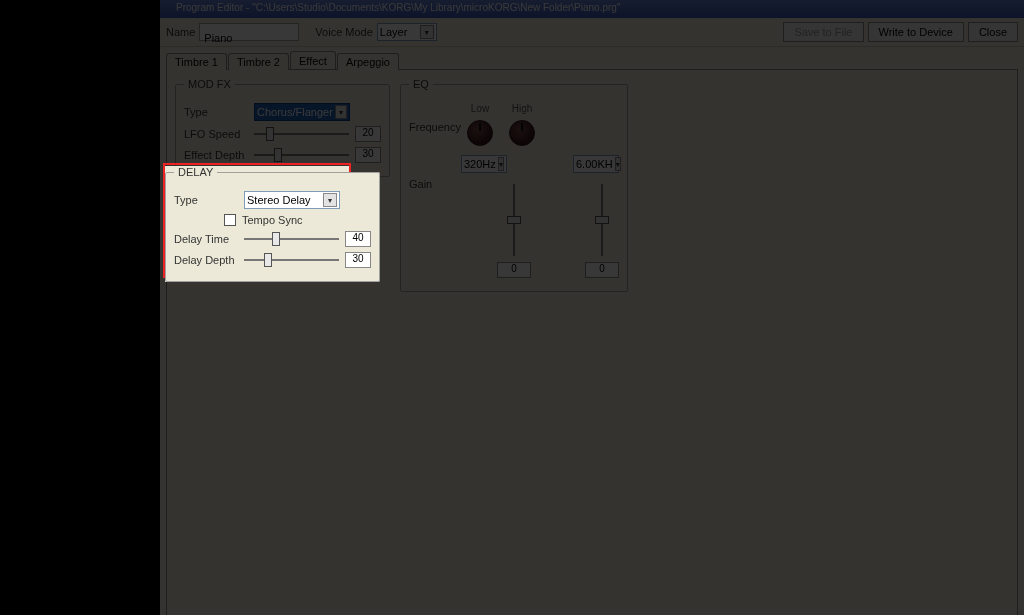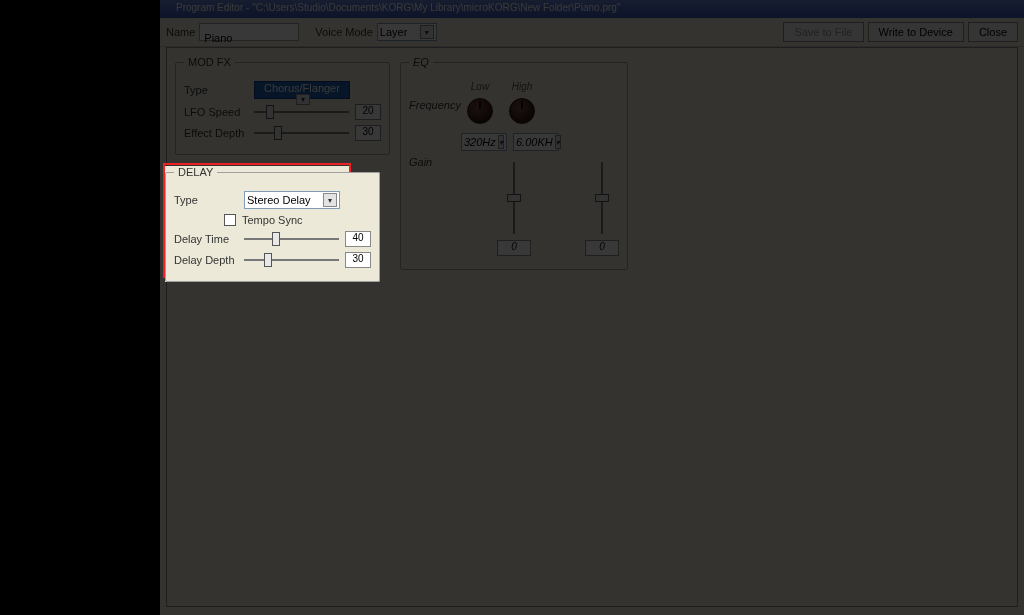--- a/index.html
+++ b/index.html
@@ -20,37 +20,37 @@
   .tab-panel { border: 1px solid #888; margin: 0 6px 6px 6px; padding: 8px; background: #ece9d8; min-height: 560px; display: flex; align-items: flex-start; gap: 10px; }
   fieldset { border: 1px solid #a0a0a0; border-radius: 2px; padding: 8px; background: #ece9d8; }
   legend { font-size: 11px; color: #333; padding: 0 4px; }
   .row { display: flex; align-items: center; gap: 6px; margin: 5px 0; }
   .param-label { width: 64px; font-size: 11px; color: #333; }
   .slider-h { position: relative; width: 95px; height: 16px; }
   .slider-h .track { position: absolute; left: 0; right: 0; top: 7px; height: 2px; background: #777; }
   .slider-h .thumb { position: absolute; top: 1px; width: 8px; height: 14px; background: #e8e8e8; border: 1px solid #555; }
   .value-box { width: 26px; height: 16px; border: 1px solid #888; background: #fff; font-size: 10px; text-align: center; padding: 0 2px; }
   .highlight-box { position: absolute; border: 2px solid #e22; z-index: 100; pointer-events: none; }
-  .select.blue { background: #1d5fb3; color: #fff; border: 1px solid #0a3d85; flex-direction: column; }
+  .select.blue { background: #1d5fb3; color: #fff; border: 1px solid #0a3d85; }
   .select.blue .arrow { background: #e3e3e3; color: #333; }
   .checkbox { width: 12px; height: 12px; border: 1px solid #555; background: #fff; display: inline-block; }
   .eq-col { display: flex; flex-direction: column; align-items: center; }
   .knob { width: 26px; height: 26px; border-radius: 50%; background: radial-gradient(circle at 40% 35%, #7a4a4a, #3a1818 70%); border: 1px solid #2a1010; position: relative; margin: 4px 0; }
   .knob::after { content: ""; position: absolute; left: 50%; top: 2px; width: 2px; height: 8px; background: #111; transform: translateX(-50%); }
   .vslider { position: relative; width: 16px; height: 72px; margin: 6px 0; }
   .vslider .track { position: absolute; left: 7px; top: 0; bottom: 0; width: 2px; background: #777; }
   .vslider .thumb { position: absolute; left: 1px; width: 14px; height: 8px; background: #e8e8e8; border: 1px solid #555; }
   .eq-val { width: 34px; height: 16px; border: 1px solid #888; background: #fff; text-align: center; font-size: 10px; }
   .eq-label { font-size: 10px; color: #555; margin-bottom: 2px; }
   .spacer { flex: 1; }
   .right-btns { display: flex; gap: 4px; justify-content: flex-end; }
   .delay-section { position: absolute; left: 165px; top: 166px; width: 184px; z-index: 120; background: #ece9d8; }
   .delay-section fieldset { border: 1px solid #a0a0a0; }
   .delay-section .param-label { width: 64px; }
-  .freq-selects { display: flex; margin-top: 4px; }
+  .freq-selects { display: flex; margin-top: 4px; justify-content: space-between; }
 </style>
 </head>
 <body>
 
 <div class="window">
   <div class="titlebar">Program Editor - "C:\Users\Studio\Documents\KORG\My Library\microKORG\New Folder\Piano.prg"</div>
 
   <div class="header-row">
     <span class="label">Name</span>
     <div class="text-input" style="width:100px;">Piano</div>
@@ -60,20 +60,26 @@
       <span class="arrow">▾</span>
     </div>
     <div class="spacer"></div>
     <div class="right-btns">
       <button class="btn disabled">Save to File</button>
       <button class="btn">Write to Device</button>
       <button class="btn">Close</button>
     </div>
   </div>
 
+  <div class="tabs">
+    <div class="tab">Timbre 1</div>
+    <div class="tab">Timbre 2</div>
+    <div class="tab active">Effect</div>
+    <div class="tab">Arpeggio</div>
+  </div>
 
   <div class="tab-panel">
     <div style="display:flex; flex-direction:column; gap:8px;">
       <fieldset style="width:184px;">
         <legend>MOD FX</legend>
         <div class="row">
           <span class="param-label">Type</span>
           <div class="select blue" style="width:96px;">
             <span>Chorus/Flanger</span>
             <span class="arrow">▾</span>
@@ -92,21 +98,21 @@
           <div class="slider-h">
             <div class="track"></div>
               <div class="thumb" style="left:20px;"></div>
           </div>
           <div class="value-box">30</div>
         </div>
       </fieldset>
       <div style="height:110px;"></div>
     </div>
 
-    <fieldset style="width:160px;font-style:italic;">
+    <fieldset style="width:160px;">
       <legend>EQ</legend>
       <div class="row">
         <span class="param-label" style="width:52px;">Frequency</span>
         <div class="eq-col">
           <span class="eq-label">Low</span>
           <div class="knob"></div>
         </div>
         <div class="eq-col" style="margin-left:10px;">
           <span class="eq-label">High</span>
           <div class="knob"></div>

